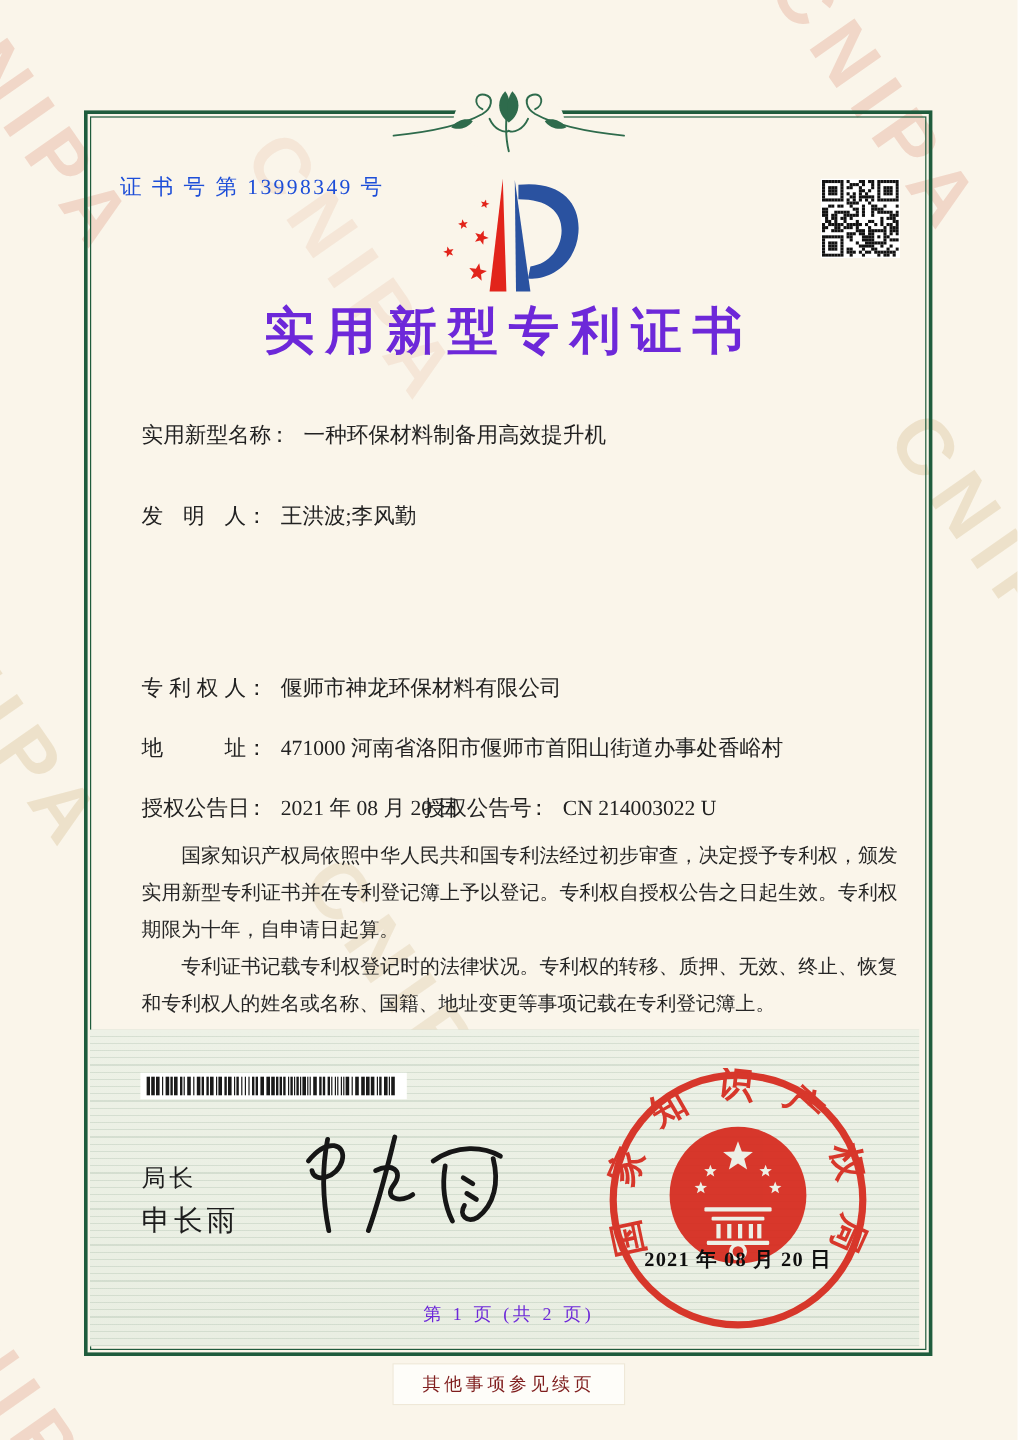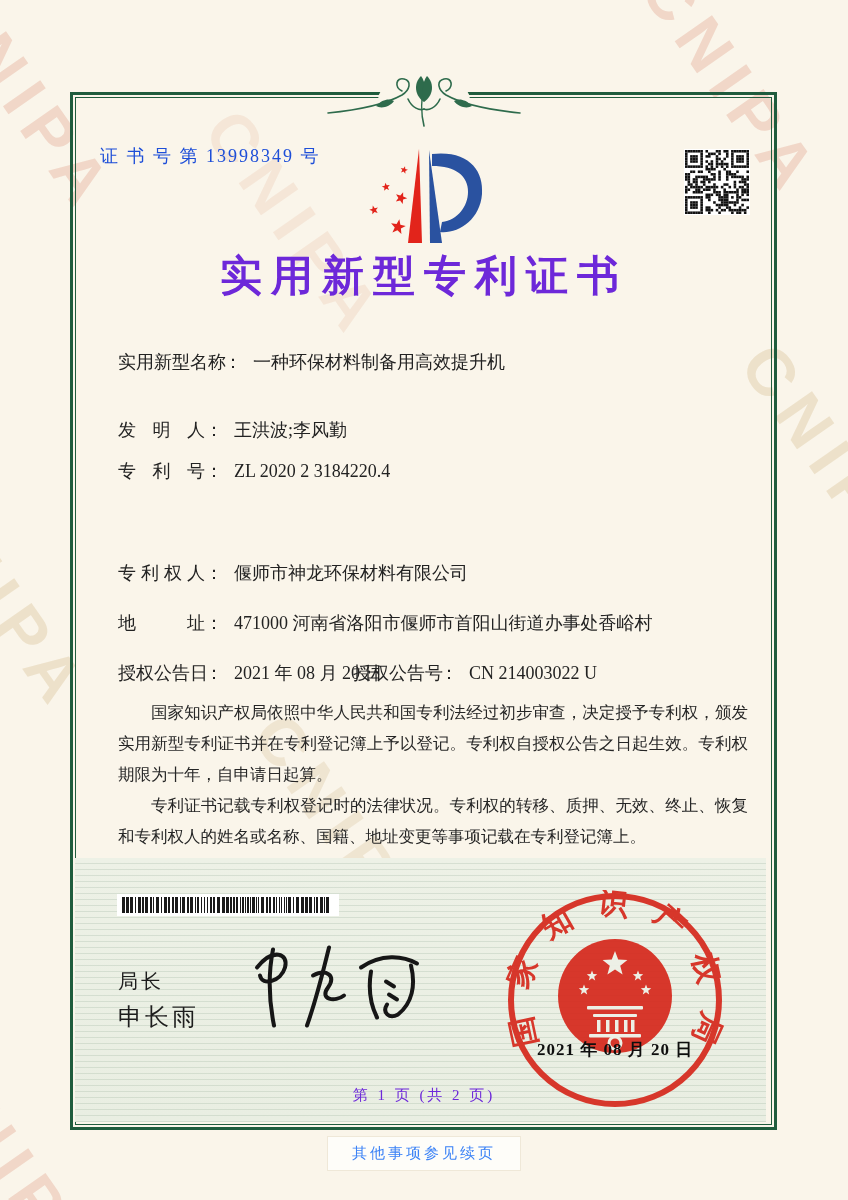--- a/index.html
+++ b/index.html
@@ -68,21 +68,21 @@
   .signature{position:absolute;left:243px;top:933px;z-index:3;}
   .seal{position:absolute;left:505px;top:890px;z-index:2;}
   .seal-date{
     position:absolute;left:505px;top:1038px;width:220px;z-index:3;text-align:center;
     font-size:17px;letter-spacing:1px;color:#0e0e0e;font-weight:600;
   }
   .pagefoot{position:absolute;left:0;right:0;top:1086px;z-index:2;text-align:center;font-size:15px;letter-spacing:3px;color:#6d28d9;}
   .contnote{
     position:absolute;left:50%;transform:translateX(-50%);top:1136px;z-index:2;
     background:#fefdf9;border:1px solid #efe8d8;padding:7px 24px;
-    font-size:15px;letter-spacing:3px;color:#3b82f6;white-space:nowrap;
+    font-size:15px;letter-spacing:3px;color:#7f1d1d;white-space:nowrap;
   }
 </style>
 </head>
 <body>
 
 <div id="page">
 
   <svg width="0" height="0" style="position:absolute" aria-hidden="true">
     <defs>
       <polygon id="star5" points="0,-13 -3.2,-4.5 -12.4,-4 -5.2,1.7 -7.6,10.5 0,5.5 7.6,10.5 5.2,1.7 12.4,-4 3.2,-4.5"></polygon>
@@ -465,23 +465,20 @@
   </div>
 
   <div class="title">实用新型专利证书</div>
 
   <div class="frow fr1">
     <span class="flabel">实用新型名称</span><span>：</span><span class="fvalue">一种环保材料制备用高效提升机</span>
   </div>
   <div class="frow fr2">
     <span class="flabel">发明人</span><span>：</span><span class="fvalue">王洪波;李风勤</span>
   </div>
-  <div class="frow fr3">
-    <span class="flabel">专利号</span><span>：</span><span class="fvalue">ZL 2020 2 3184220.4</span>
-  </div>
   <div class="frow fr5">
     <span class="flabel">专利权人</span><span>：</span><span class="fvalue">偃师市神龙环保材料有限公司</span>
   </div>
   <div class="frow fr6">
     <span class="flabel">地址</span><span>：</span><span class="fvalue">471000 河南省洛阳市偃师市首阳山街道办事处香峪村</span>
   </div>
   <div class="frow fr7">
     <span class="flabel">授权公告日</span><span>：</span><span class="fvalue">2021 年 08 月 20 日</span>
     <span class="col2">
       <span class="flabel">授权公告号</span><span>：</span><span class="fvalue">CN 214003022 U</span>

